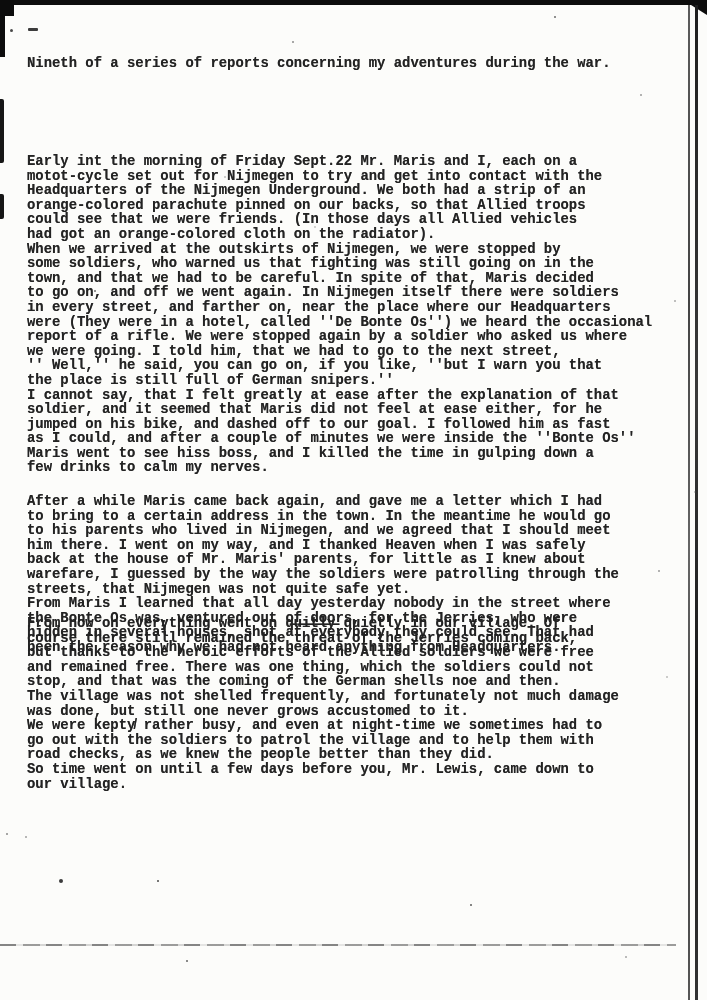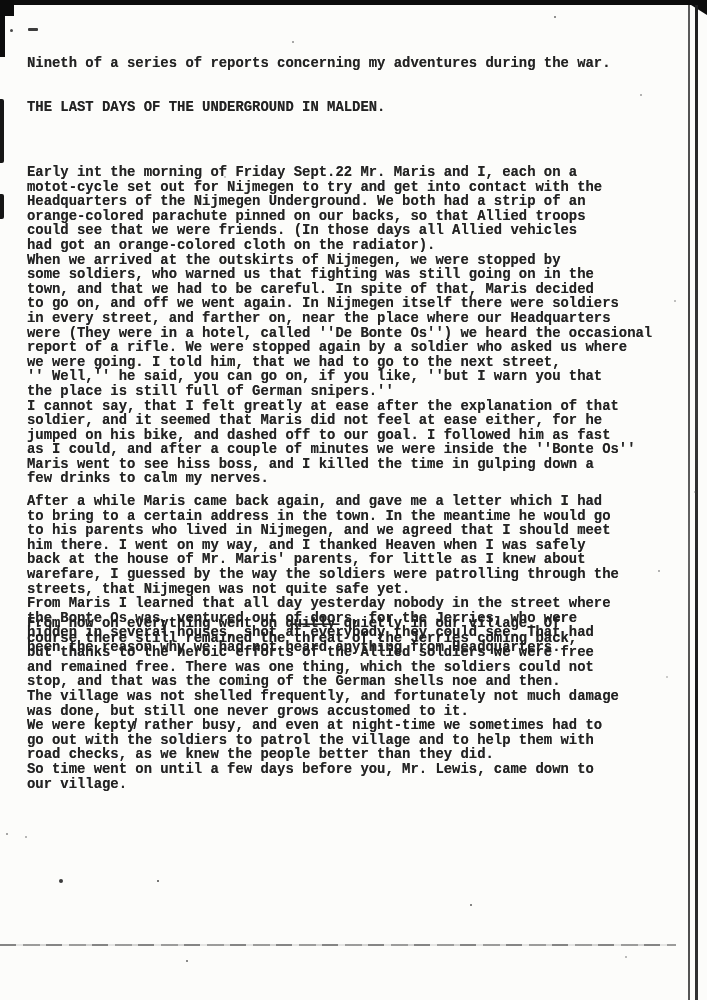--- a/index.html
+++ b/index.html
@@ -24,21 +24,21 @@
     color: #232323;
     font-weight: 700;
     font-size: 13.9px;
     line-height: 14.6px;
     white-space: pre;
     letter-spacing: 0;
     text-shadow: 0 0 0.6px rgba(20,20,20,0.55);
   }
   .intro  { top: 56px; }
   .title  { top: 100px; }
-  .p1     { top: 165px; }
+  .p1     { top: 154px; }
   .p2     { top: 494px; }
   .p3     { top: 616px; }
 
   
   .artifact { position: absolute; }
   .top-strip {
     left: 0; top: 0; width: 699px; height: 5px;
     background: #0d0d0d;
     border-radius: 0 0 2px 2px;
   }
@@ -105,21 +105,20 @@
   <div class="artifact left-bar-3"></div>
   <div class="artifact pencil-dash"></div>
   <div class="artifact pencil-dot"></div>
   <div class="artifact edge-line-outer"></div>
   <div class="artifact edge-line-inner"></div>
   <div class="artifact fold-line"></div>
   <div class="artifact dust"></div>
 
   <div class="typewriter intro">Nineth of a series of reports concerning my adventures during the war.</div>
 
-  <div class="typewriter title">THE LAST DAYS OF THE UNDERGROUND IN MALDEN.</div>
 
   <div class="typewriter para p1">Early int the morning of Friday Sept.22 Mr. Maris and I, each on a
 motot-cycle set out for Nijmegen to try and get into contact with the
 Headquarters of the Nijmegen Underground. We both had a strip of an
 orange-colored parachute pinned on our backs, so that Allied troops
 could see that we were friends. (In those days all Allied vehicles
 had got an orange-colored cloth on the radiator).
 When we arrived at the outskirts of Nijmegen, we were stopped by
 some soldiers, who warned us that fighting was still going on in the
 town, and that we had to be careful. In spite of that, Maris decided

